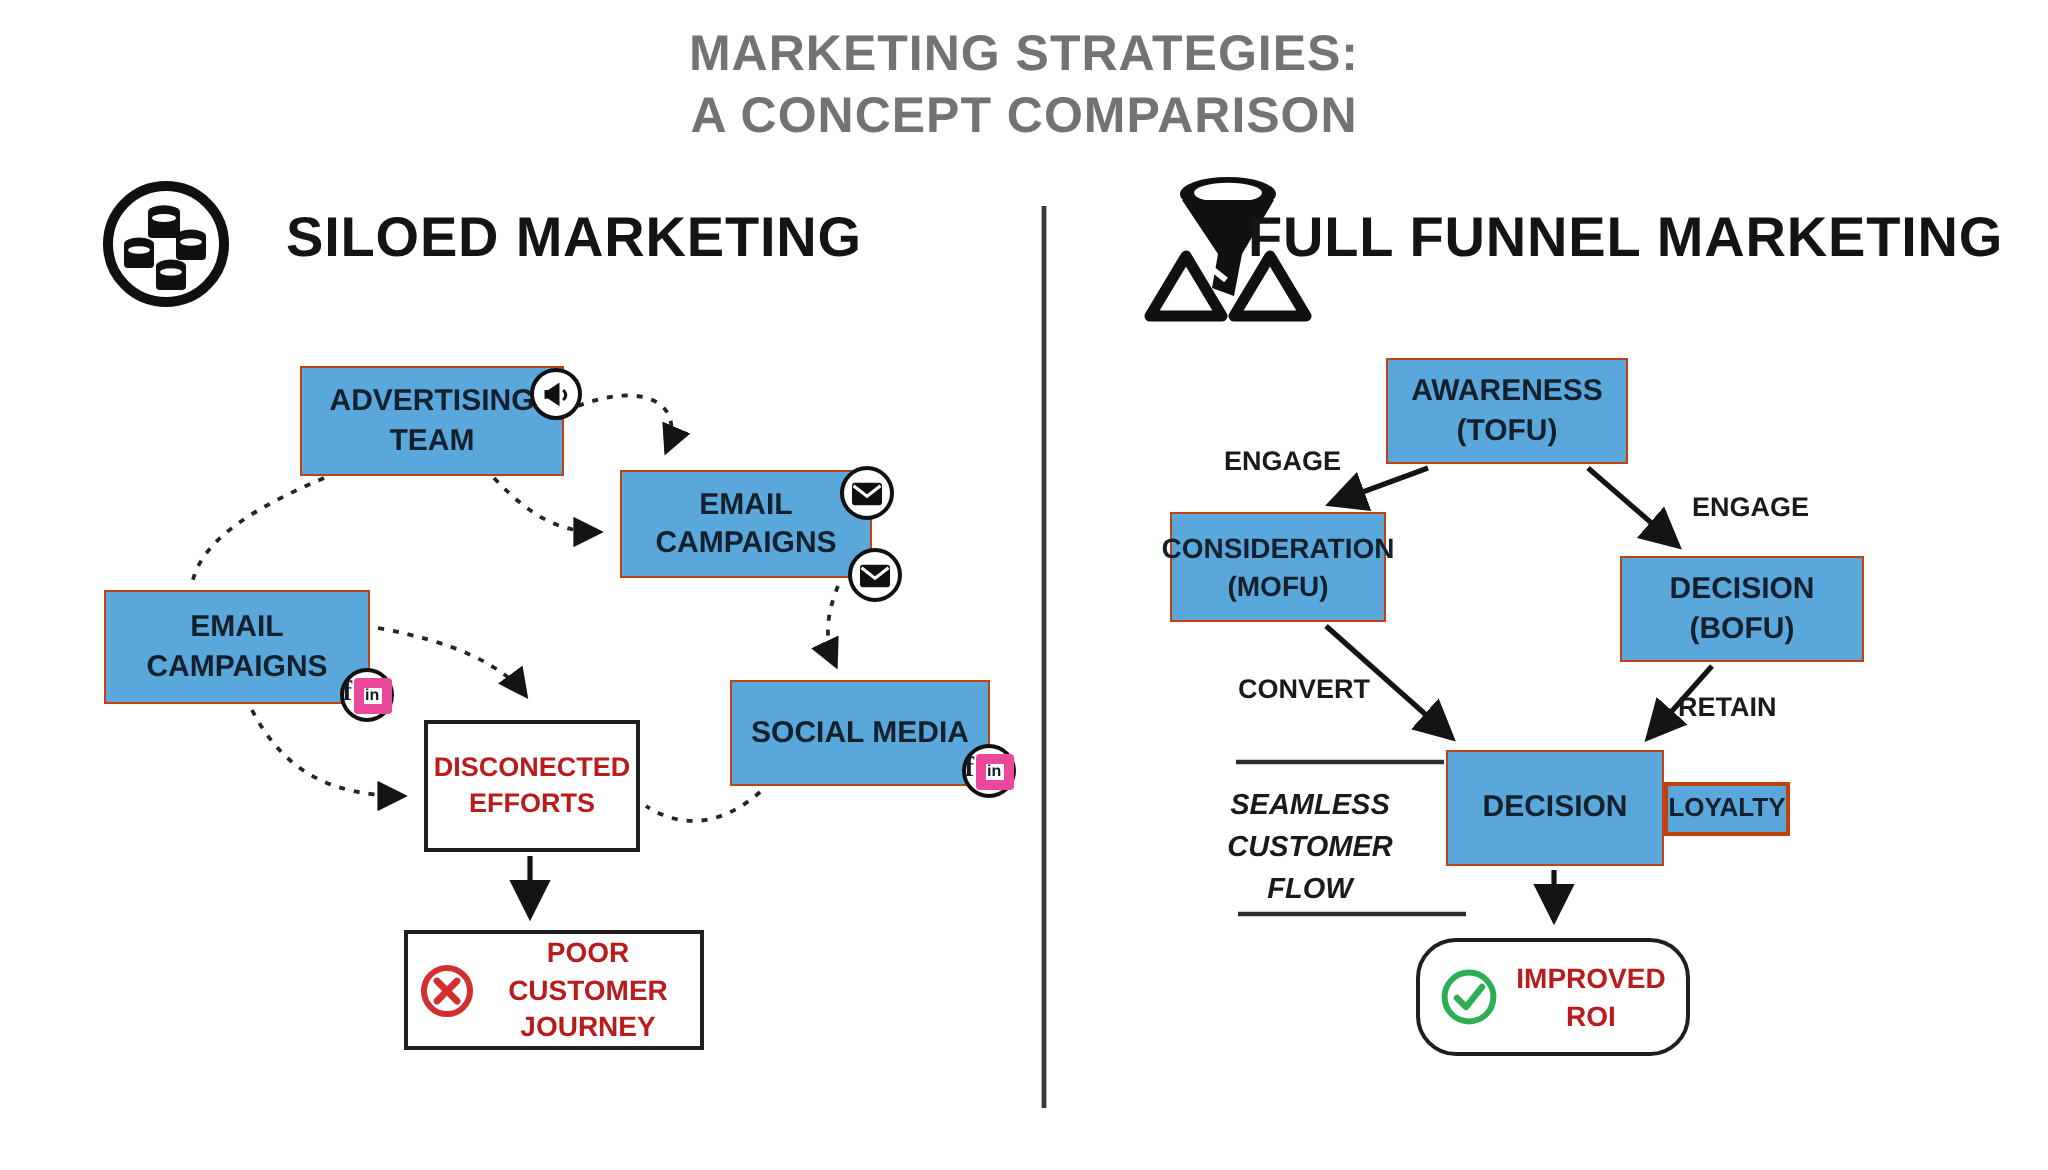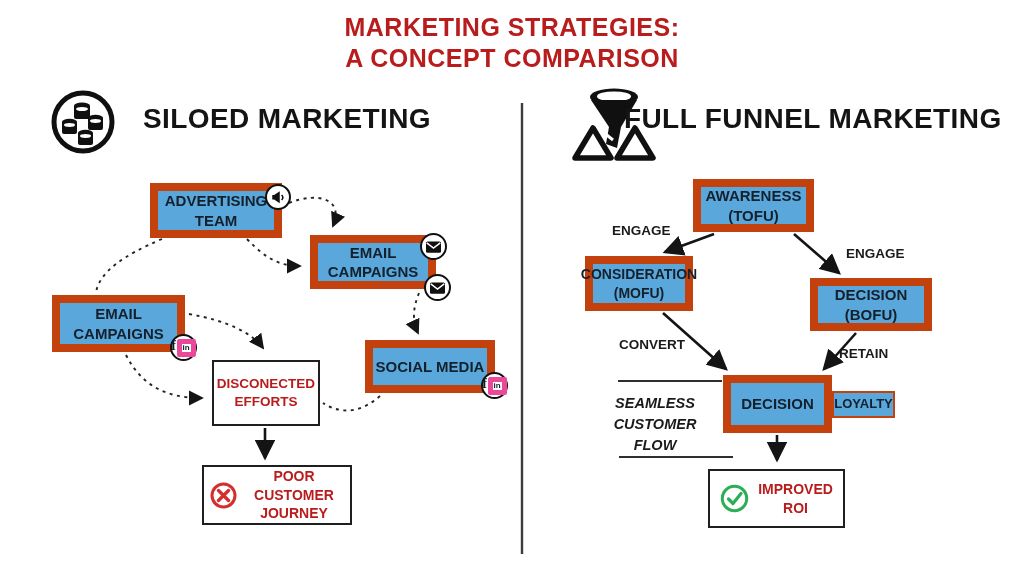--- a/index.html
+++ b/index.html
@@ -6,31 +6,31 @@
   body{
     font-family:"Liberation Sans", sans-serif;
     background:#ffffff;
     width:1024px;height:585px;
     position:relative;overflow:hidden;
     color:#181818;
   }
   .stage{position:absolute;left:0;top:0;width:1024px;height:585px;}
   .title{
     position:absolute;left:0;top:12px;width:1024px;text-align:center;
-    font-weight:bold;font-size:25px;letter-spacing:.5px;color:#b91c1c;line-height:1.25;
+    font-weight:bold;font-size:25px;letter-spacing:.5px;color:#737373;line-height:1.25;
   }
   .section-heading{
     position:absolute;font-weight:bold;font-size:28px;letter-spacing:.4px;color:#141414;white-space:nowrap;
   }
   .node{
     position:absolute;display:flex;align-items:center;justify-content:center;
     text-align:center;font-weight:bold;box-sizing:border-box;
   }
   .node-blue{
-    background:#5AA7DC;border:8px solid #c2410c;color:#14212C;
+    background:#5AA7DC;border:1px solid #c2410c;color:#14212C;
     font-size:15px;line-height:1.3;
   }
   .node-white{
     background:#ffffff;border:2.5px solid #1f1f1f;color:#b91c1c;
     font-size:14px;line-height:1.35;
   }
   .node-label{white-space:pre-line;}
   .edge-label{
     position:absolute;font-weight:bold;font-size:13.5px;color:#1a1a1a;white-space:nowrap;
   }
@@ -216,21 +216,21 @@
   </div>
 
   <div class="node node-blue" style="left:723px;top:375px;width:109px;height:58px;">
     <span class="node-label">DECISION</span>
   </div>
 
   <div class="node node-blue" style="left:832px;top:391px;width:63px;height:27px;font-size:13px;border-width:2px;">
     <span class="node-label">LOYALTY</span>
   </div>
 
-  <div class="node node-white" style="left:708px;top:469px;width:137px;height:59px;gap:9px;">
+  <div class="node node-white" style="left:708px;top:469px;width:137px;height:59px;gap:9px;border-radius:20px;">
     <span style="flex:0 0 auto;display:flex;">
       <svg width="29" height="29" viewBox="0 0 29 29">
         <circle cx="14.5" cy="14.5" r="12.2" fill="none" stroke="#2BAE54" stroke-width="3"></circle>
         <path d="M8.5 15 L13 19.5 L21 9.5" fill="none" stroke="#2BAE54" stroke-width="3.2" stroke-linecap="round" stroke-linejoin="round"></path>
       </svg>
     </span>
     <span class="node-label">IMPROVED
 ROI</span>
   </div>
 

